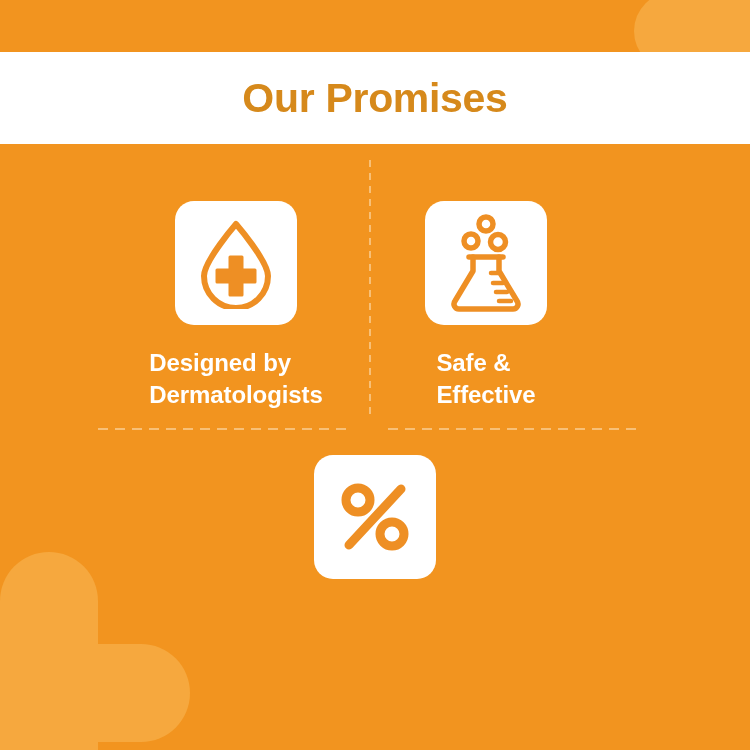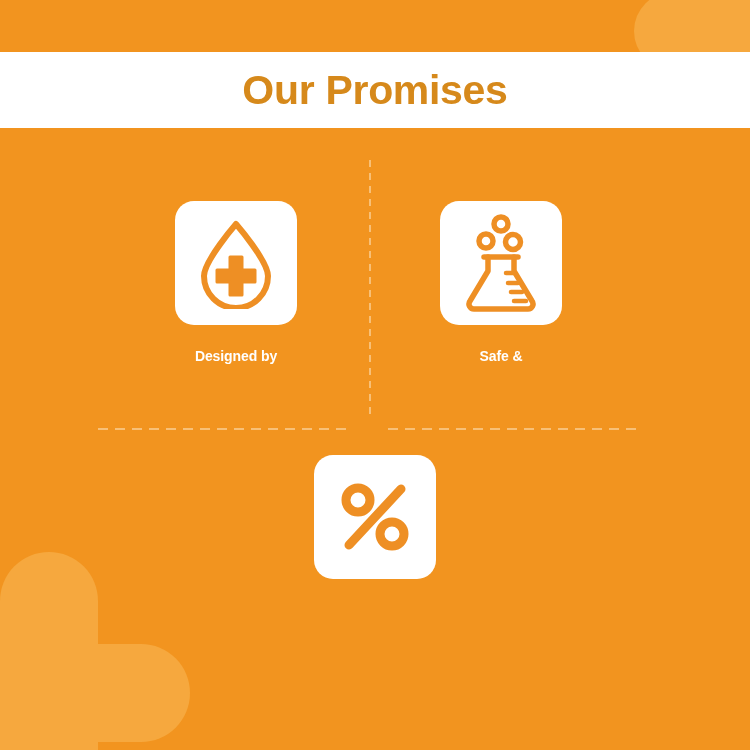--- a/index.html
+++ b/index.html
@@ -65,21 +65,21 @@
     width: 282px; height: 98px;
     border-radius: 49px;
   }
 
   
   #header-band {
     position: absolute;
     left: 0;
     top: 52px;
     width: 750px;
-    height: 76px;
+    height: 92px;
     background: #FFFFFF;
     display: flex;
     align-items: center;
     justify-content: center;
     z-index: 5;
   }
   #page-title {
     color: #D6891B;
     font-size: 41px;
     font-weight: bold;
@@ -119,37 +119,37 @@
   #divider-horizontal-right { left: 388px; width: 254px; }
 
   
   .promise-item {
     position: absolute;
     display: flex;
     flex-direction: column;
     align-items: center;
   }
   #promise-item-0 { left: 114px; top: 201px; width: 244px; }
-  #promise-item-1 { left: 379px; top: 201px; width: 244px; }
+  #promise-item-1 { left: 364px; top: 201px; width: 244px; }
   #promise-item-2 { left: 246px; top: 455px; width: 258px; }
 
   .icon-card {
     width: 122px;
     height: 124px;
     background: #FFFFFF;
     border-radius: 19px;
     display: flex;
     align-items: center;
     justify-content: center;
   }
 
   .promise-label {
     margin-top: 22px;
     color: #FFFFFF;
-    font-size: 14px;
+    font-size: 24px;
     font-weight: bold;
     line-height: 1.32;
     text-align: left;
     letter-spacing: -0.1px;
   }
   .promise-label .line { display: block; }
 </style>
 </head>
 <body>
 
@@ -175,20 +175,21 @@
 
   <div class="promise-item" id="promise-item-0">
     <div class="icon-card">
       <svg width="84" height="92" viewBox="0 0 84 92">
         <path d="M42 7 C42 7 74 44 74 59 A32 32 0 0 1 10 59 C10 44 42 7 42 7 Z" fill="none" stroke="#EE8F24" stroke-width="6" stroke-linejoin="round" stroke-linecap="round"></path>
         <path d="M36 40 L48 40 L48 53 L61 53 L61 65 L48 65 L48 78 L36 78 L36 65 L23 65 L23 53 L36 53 Z" fill="#EE8F24" stroke="#EE8F24" stroke-width="3" stroke-linejoin="round"></path>
       </svg>
     </div>
     <div class="promise-label">
       <span class="line">Designed by</span>
+      <span class="line">Dermatologists</span>
     </div>
   </div>
 
   <div class="promise-item" id="promise-item-1">
     <div class="icon-card">
       <svg width="80" height="100" viewBox="0 0 80 100">
         <g fill="none" stroke="#EE8F24" stroke-width="5.5" stroke-linejoin="round" stroke-linecap="round">
 
           <circle cx="40" cy="11" r="7"></circle>
           <circle cx="25" cy="28" r="7"></circle>
@@ -199,20 +200,21 @@
 
           <path d="M53 60 L45 60" stroke-width="4.5"></path>
           <path d="M57 70 L47 70" stroke-width="4.5"></path>
           <path d="M61 79 L50 79" stroke-width="4.5"></path>
           <path d="M65 88 L53 88" stroke-width="4.5"></path>
         </g>
       </svg>
     </div>
     <div class="promise-label">
       <span class="line">Safe &amp;</span>
+      <span class="line">Effective</span>
     </div>
   </div>
 
   <div class="promise-item" id="promise-item-2">
     <div class="icon-card">
       <svg width="76" height="76" viewBox="0 0 76 76">
         <g fill="none" stroke="#EE8F24" stroke-linecap="round">
           <circle cx="21" cy="21" r="12" stroke-width="9"></circle>
           <circle cx="55" cy="55" r="12" stroke-width="9"></circle>
           <path d="M64 10 L12 66" stroke-width="9"></path>

